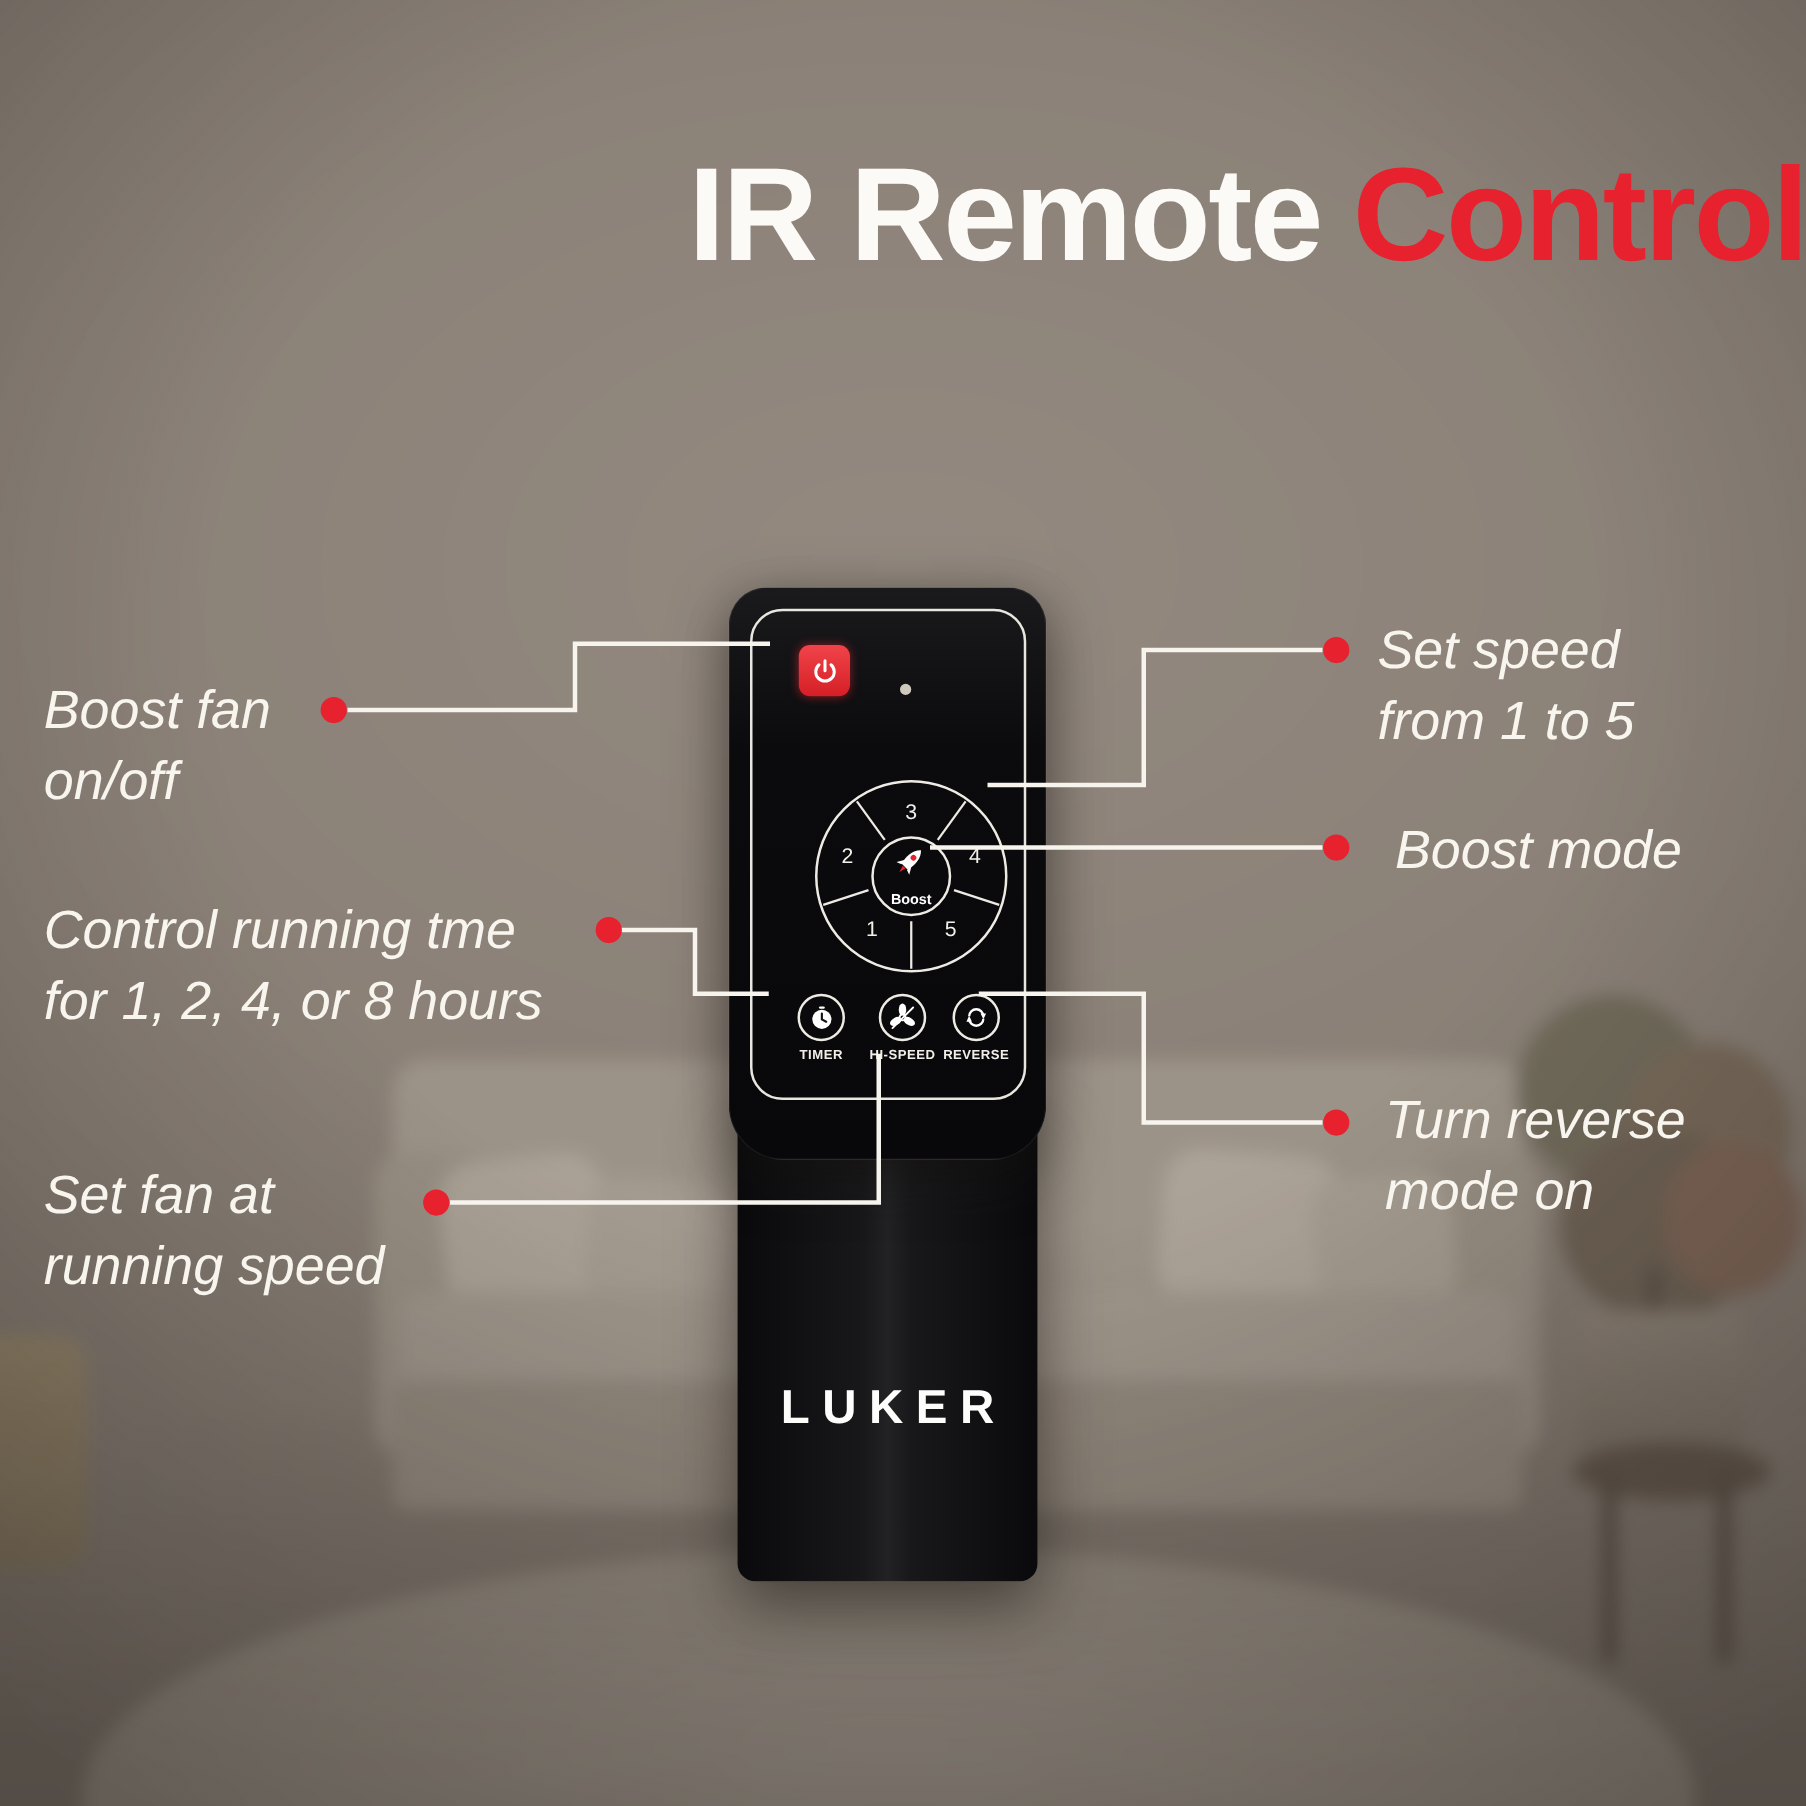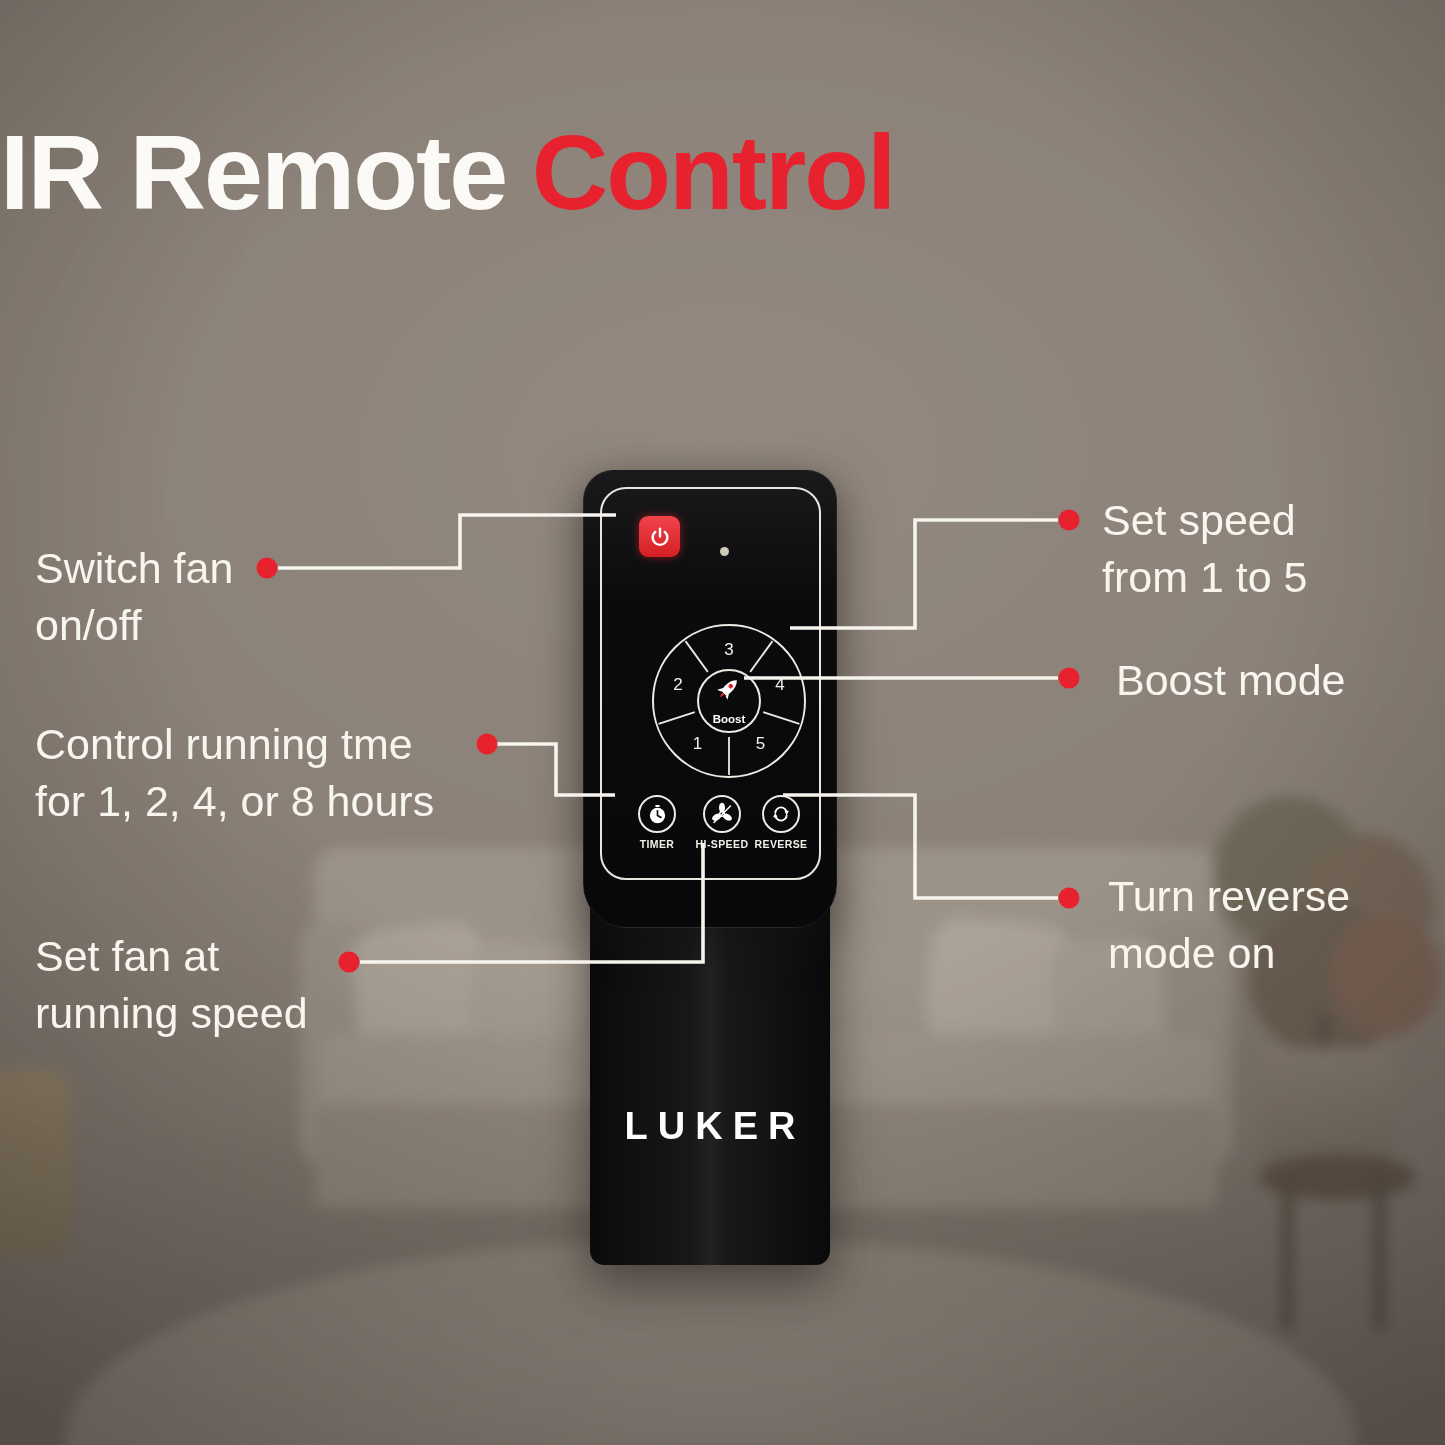--- a/index.html
+++ b/index.html
@@ -36,21 +36,21 @@
   .stool-leg1 { left:1306px; top:1204px; width:11px; height:150px; background:#453a2f; }
   .stool-leg2 { left:1398px; top:1204px; width:11px; height:150px; background:#453a2f; }
   .left-table { left:-28px; top:1092px; width:122px; height:188px; border-radius:26px;
                 background:linear-gradient(180deg,#a8946c,#8b7a58); }
 
   .tint     { position:absolute; inset:0; background:rgba(116,108,99,0.42); }
   .vignette { position:absolute; inset:0;
               background:radial-gradient(85% 75% at 50% 35%, rgba(0,0,0,0) 45%, rgba(34,30,27,0.40) 100%); }
 
   
-  .title { position:absolute; top:112px; left:0; width:100%; text-align:left;
+  .title { position:absolute; top:112px; left:0; width:100%; text-align:right;
            font-size:106px; font-weight:bold; letter-spacing:-2px; color:#fbfaf7; z-index:10; }
   .title .accent { color:#e8212e; margin-left:0.24em; }
 
   
   .remote { position:absolute; left:583px; top:470px; width:254px; height:795px; z-index:5; }
   .remote-handle { position:absolute; left:7px; top:420px; width:240px; height:375px;
     background:linear-gradient(90deg,#0a0a0c 0%, #18181b 42%, #222225 50%, #18181b 58%, #0a0a0c 100%);
     border-radius:4px 4px 14px 14px; box-shadow:0 18px 50px rgba(22,18,15,0.55); }
   .remote-head { position:absolute; left:0; top:0; width:254px; height:458px;
     background:linear-gradient(180deg,#1a1a1d 0%, #0b0b0d 28%, #08080a 100%);
@@ -80,21 +80,21 @@
 
   .brand { position:absolute; left:0; top:215px; width:100%; text-align:center;
     font-size:38px; font-weight:bold; letter-spacing:10px; padding-left:10px; color:#fdfdfc; }
 
   
   .connectors { position:absolute; inset:0; z-index:6; pointer-events:none; }
   .connectors polyline { fill:none; stroke:#f7f4ee; stroke-width:3.6px; }
   .connectors circle { fill:#e8212e; }
 
   
-  .callout { position:absolute; z-index:10; color:#f8f5ef; font-size:43px; line-height:1.32; font-weight:normal; }
+  .callout { position:absolute; z-index:10; color:#f8f5ef; font-size:43px; line-height:1.32; font-weight:normal;font-style:italic; }
   .co-power   { left:35px;   top:540px; }
   .co-timer   { left:35px;   top:716px; }
   .co-max     { left:35px;   top:928px; }
   .co-speed   { left:1102px; top:492px; }
   .co-boost   { left:1116px; top:652px; }
   .co-reverse { left:1108px; top:868px; }
 </style>
 </head>
 <body>
 
@@ -221,21 +221,21 @@
     <polyline points="1058,898 915,898 915,795 783,795"></polyline>
     <circle cx="267" cy="568" r="10.5"></circle>
     <circle cx="487" cy="744" r="10.5"></circle>
     <circle cx="349" cy="962" r="10.5"></circle>
     <circle cx="1069" cy="520" r="10.5"></circle>
     <circle cx="1069" cy="678" r="10.5"></circle>
     <circle cx="1069" cy="898" r="10.5"></circle>
   </svg>
 
   <div class="callout co-power">
-    <div>Switch fan</div>
+    <div>Boost fan</div>
     <div>on/off</div>
   </div>
   <div class="callout co-timer">
     <div>Control running tme</div>
     <div>for 1, 2, 4, or 8 hours</div>
   </div>
   <div class="callout co-max">
     <div>Set fan at</div>
     <div>running speed</div>
   </div>

